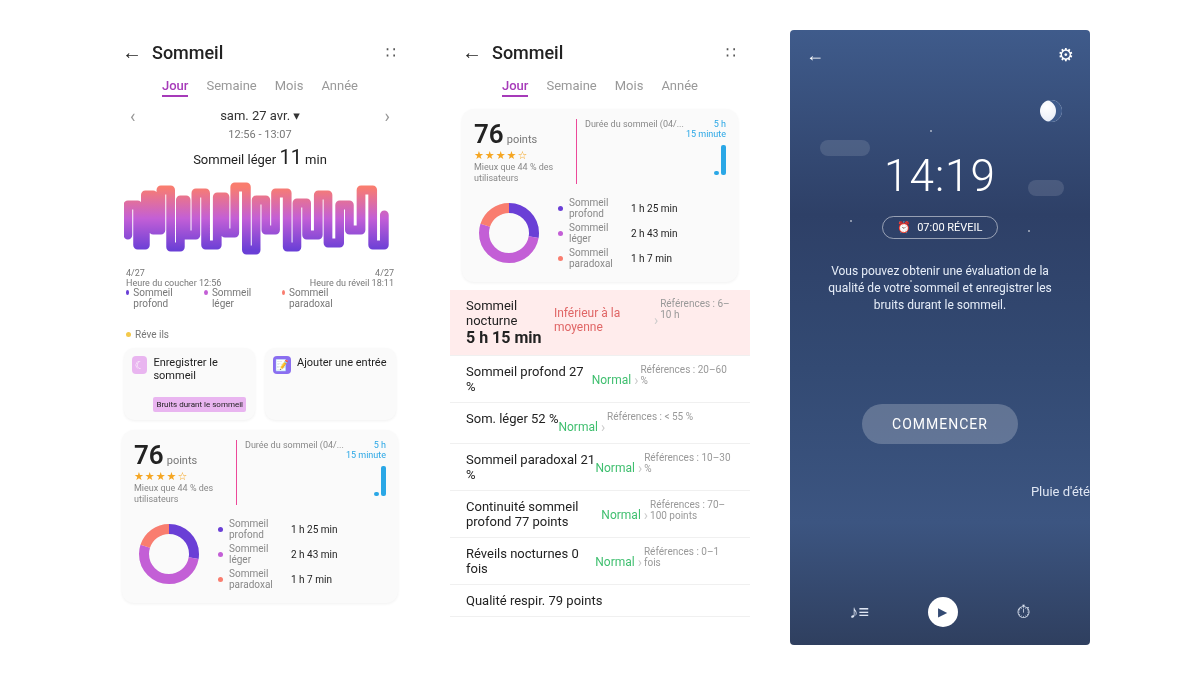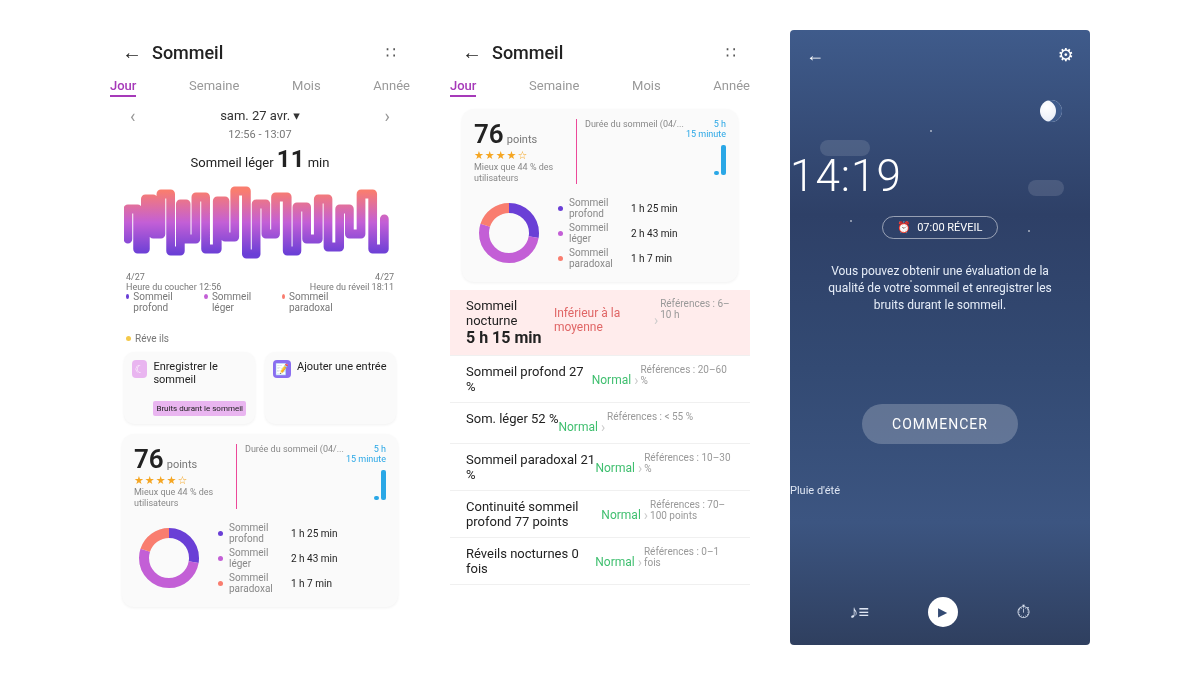--- a/index.html
+++ b/index.html
@@ -20,28 +20,28 @@
     position: relative;
     font-size: 12px;
     color: #222;
   }
   
   .hdr { display:flex; align-items:center; padding:10px 12px; }
   .hdr .back { font-size:20px; margin-right:10px; }
   .hdr .title { font-size:18px; font-weight:500; flex:1; }
   .hdr .menu { font-size:16px; letter-spacing:2px; color:#555;}
   
-  .tabs { display:flex; justify-content:space-between; gap:18px; padding:4px 0 8px; font-size:13px; color:#999;}
+  .tabs { display:flex; justify-content:center; gap:18px; padding:4px 0 8px; font-size:13px; color:#999;}
   .tabs .active { color:#a63ab9; border-bottom:2px solid #a63ab9; padding-bottom:2px; font-weight:500;}
   
   .date-row{ display:flex; align-items:center; justify-content:space-between; padding:0 20px; color:#999; font-size:18px;}
   .date-row .date{ color:#333; font-size:13px;}
   .sub-times{ text-align:center; font-size:11px; color:#777; margin-top:2px;}
   .lightline{ text-align:center; font-size:13px; margin-top:4px;}
-  .lightline .big{ font-size:24px; font-weight:700;}
+  .lightline .big{ font-size:20px; font-weight:400;}
   
   .chart{ height:110px; padding:6px 14px 0; position:relative; }
   .chart svg{ width:100%; height:90px;}
   .chart-labels{ display:flex; justify-content:space-between; font-size:9px; color:#777; padding:0 2px;}
   
   .legend{ display:flex; gap:20px; padding:8px 16px 4px; font-size:10px; color:#777; flex-wrap:wrap;}
   .legend .item{ display:flex; align-items:flex-start; gap:4px; max-width:58px;}
   .dot{ width:5px; height:5px; border-radius:50%; margin-top:3px;}
   
   .actions{ display:flex; gap:10px; padding:4px 14px 10px;}
@@ -77,25 +77,25 @@
   .metric .m-status{ font-size:12px; display:flex; align-items:center; gap:3px;margin-top:8px;}
   .metric .m-status.green{ color:#3fbf6f;}
   .metric .m-status.red{ color:#e06666;}
   .metric .m-ref{ font-size:10px; color:#999;}
   .chev{ color:#ccc; font-size:14px;}
   
   .night{ background:linear-gradient(180deg,#3f5b8b 0%, #2e4067 30%, #334a73 55%, #3c5581 80%, #2f3f5f 100%); color:#fff; position:relative;}
   .night .top{ display:flex; justify-content:space-between; padding:14px 16px;}
   .night .top .icon{ font-size:18px;}
   .moon{ position:absolute; right:28px; top:70px; width:22px; height:22px; border-radius:50%; background:radial-gradient(circle at 30% 30%, #fff, #dfe6f3); box-shadow:-6px 0 0 0 #3f5b8b inset;}
-  .night .time{ font-size:44px; font-weight:300; text-align:left; margin-top:70px; letter-spacing:1px;}
+  .night .time{ font-size:44px; font-weight:300; text-align:center; margin-top:70px; letter-spacing:1px;}
   .alarm-pill{ margin:14px auto 0; width:fit-content; border:1px solid rgba(255,255,255,0.5); border-radius:20px; padding:4px 14px; font-size:11px; display:flex; align-items:center; gap:6px;}
   .night .desc{ text-align:center; font-size:12px; line-height:17px; padding:24px 26px 0; color:#e6edf8;}
   .start-btn{ margin:90px auto 0; width:fit-content; background:rgba(255,255,255,0.22); padding:12px 30px; border-radius:26px; font-size:14px; letter-spacing:1px;}
-  .sound-label{ text-align:left; font-size:11px; margin-top:40px; color:#dfe6f3;}
+  .sound-label{ text-align:right; font-size:13px; margin-top:40px; color:#dfe6f3;}
   .bottom-row{ position:absolute; bottom:18px; left:0; right:0; display:flex; justify-content:space-around; align-items:center; padding:0 30px;}
   .bottom-row .bicon{ font-size:18px; color:#dfe6f3;}
   .play{ width:30px; height:30px; border-radius:50%; background:#fff; color:#334a73; display:flex; align-items:center; justify-content:center; font-size:12px;}
   .star{ position:absolute; width:2px; height:2px; background:#fff; border-radius:50%; opacity:0.6;}
   .cloud{ position:absolute; width:50px; height:16px; background:rgba(255,255,255,0.12); border-radius:10px;}
 </style>
 </head>
 <body>
 
 <div class="phone">
@@ -357,20 +357,28 @@
           <div>
             <div class="m-title">Réveils nocturnes  0 fois</div>
           </div>
           <div class="m-status green">
             <span>Normal</span> 
             <span class="chev">›</span>
           </div>
         </div>
         <div class="m-ref">Références : 0–1 fois</div>
       </div>
+      <div class="metric">
+        <div class="m-top">
+          <div>
+            <div class="m-title">Qualité respir.  79 points</div>
+          </div>
+          <div class="m-status green"></div>
+        </div>
+      </div>
     </div>
 </div>
 
 <div class="phone night">
   <div class="top">
     <span class="icon">←</span>
     <span class="icon">⚙</span>
   </div>
   <div class="moon"></div>
   <div class="cloud" style="top:110px; left:30px;"></div>

